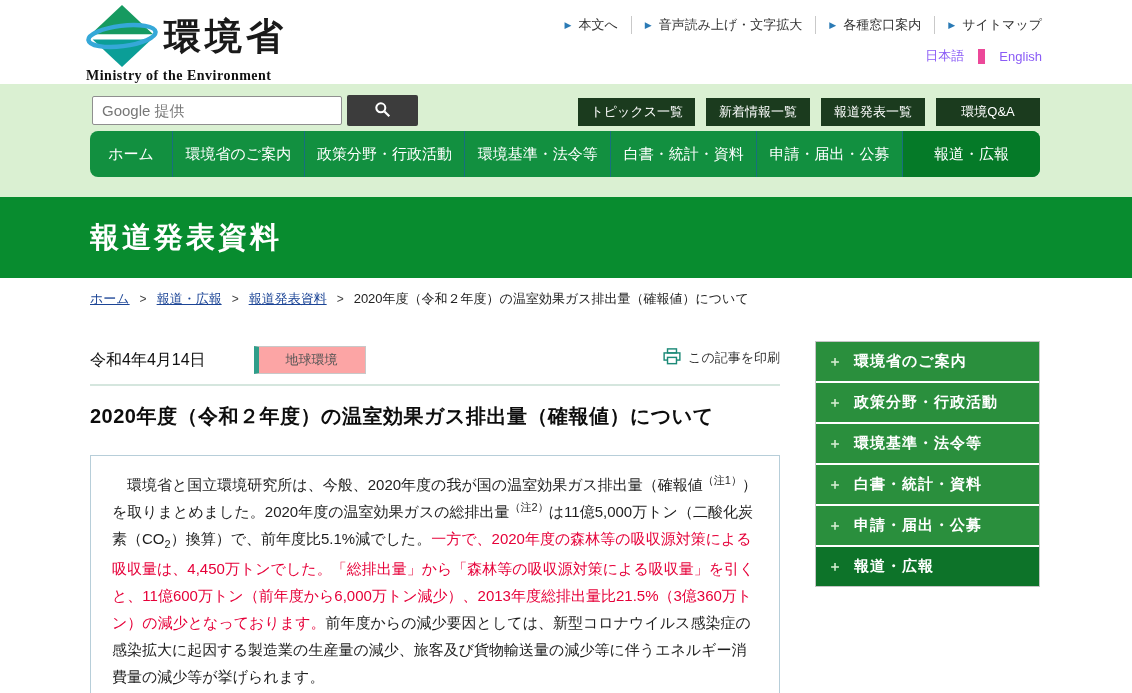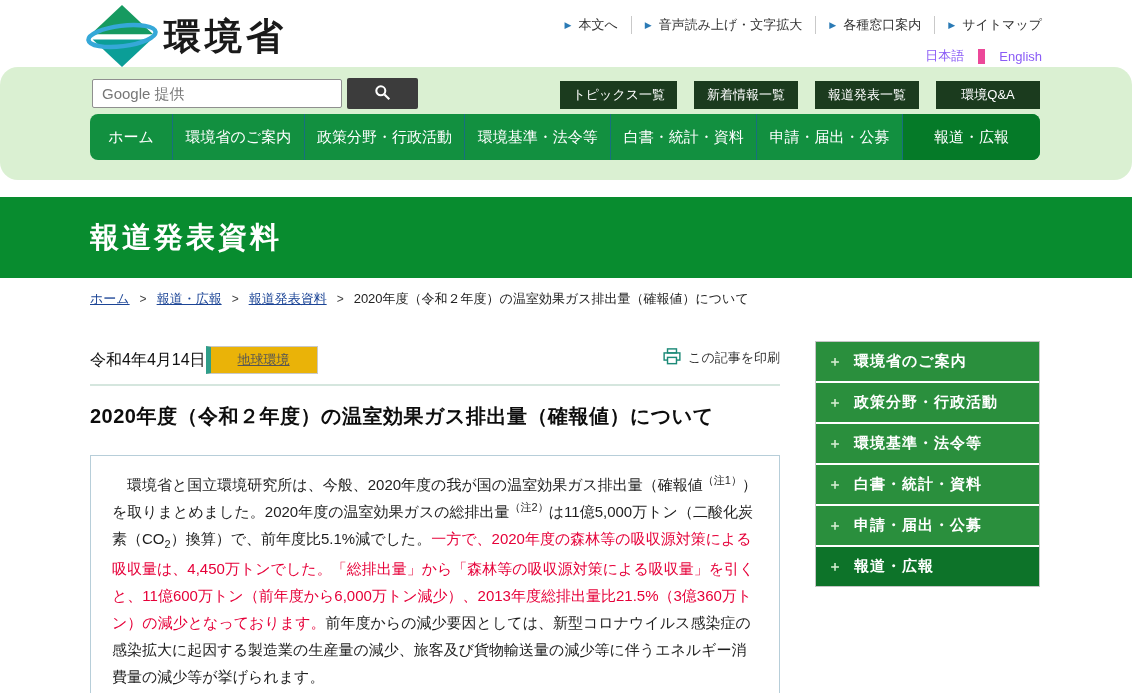--- a/index.html
+++ b/index.html
@@ -17,47 +17,47 @@
   .u-item + .u-item { border-left:1px solid #c9c9c9; }
   .u-item:first-child { padding-left:0; }
   .u-item:last-child { padding-right:0; }
   .tri { color:#2a7ab5; font-size:9px; margin-right:7px; }
   .lang { position:absolute; top:47px; right:90px; display:flex; align-items:center; }
   .lang-item { padding:0 14px; font-size:13px; color:#8b5cf6; cursor:pointer; }
   .lang-item + .lang-item { border-left:7px solid #ec4899; }
   .lang-item:last-child { padding-right:0; }
 
   
-  .band { position:absolute; top:67px; left:0; right:0; height:113px; background:#daf0d2;border-radius:18px; }
+  .band { position:absolute; top:84px; left:0; right:0; height:113px; background:#daf0d2; }
   .search { position:absolute; left:92px; top:11px; display:flex; align-items:center; }
   .search-input { width:250px; height:29px; border:1px solid #8f8f8f; border-radius:2px; background:#fff; padding:0 9px; font-size:15px; color:#555; font-family:"Liberation Sans",sans-serif; }
   .search-input::placeholder { color:#777; }
   .search-btn { width:71px; height:31px; background:#3c3c3c; border:none; border-radius:2px; margin-left:5px; display:flex; align-items:center; justify-content:center; cursor:pointer; }
-  .quick { position:absolute; right:92px; top:14px; display:flex; gap:17px; }
+  .quick { position:absolute; right:92px; top:14px; display:flex; gap:11px; }
   .quick-btn { min-width:104px; background:#1b3b1e; color:#fff; font-size:13px; padding:5px 12px; text-align:center; border:none; cursor:pointer; font-family:"Liberation Sans",sans-serif; }
   .nav { position:absolute; left:90px; right:92px; top:47px; height:46px; background:#129040; border-radius:8px; display:flex; }
   .nav-item { flex:1 1 auto; display:flex; align-items:center; justify-content:center; color:#fff; font-size:15px; padding:0 8px; cursor:pointer; white-space:nowrap; }
   .nav-item + .nav-item { border-left:1px solid #17707e; }
   .nav-item:first-child { flex:0 0 82px; border-radius:8px 0 0 8px; }
   .nav-item.active { flex:0 0 138px; background:#057a28; border-radius:0 8px 8px 0; }
 
   
   .banner { position:absolute; top:197px; left:0; right:0; height:81px; background:#088c2f; display:flex; align-items:center; }
   .banner-title { margin-left:90px; font-size:29px; font-weight:bold; color:#fff; letter-spacing:3px; }
 
   
   .crumbs { position:absolute; top:290px; left:90px; width:950px; display:flex; align-items:center; font-size:13px; color:#222; white-space:nowrap; }
   .crumb-link { color:#1c4596; text-decoration:underline; cursor:pointer; }
   .crumb-sep { margin:0 10px; color:#444; font-size:12px; }
 
   
   .main { position:absolute; left:90px; top:345px; width:690px; }
   .meta-row { position:relative; display:flex; align-items:center; height:30px; }
   .date { font-size:16px; font-weight:normal; color:#111; }
-  .tag { border:1px solid #c8c8c8; border-left:5px solid #2f9e8a; background:#eab308; color:#555; font-size:13px; padding:4px 27px; cursor:pointer;text-decoration:underline; }
+  .tag { margin-left:48px; border:1px solid #c8c8c8; border-left:5px solid #2f9e8a; background:#fca5a5; color:#555; font-size:13px; padding:4px 27px; cursor:pointer; }
   .print { position:absolute; right:0; top:3px; display:flex; align-items:center; font-size:13px; color:#333; cursor:pointer; }
   .print svg { margin-right:7px; }
   .rule { margin-top:9px; border:none; border-top:2px solid #d5e6de; }
   .article-title { margin-top:17px; font-size:20px; font-weight:bold; color:#0d0d0d; letter-spacing:0.5px; }
   .box { margin-top:25px; min-height:226px; border:1px solid #b7ced9; padding:15px 21px 18px; font-size:15px; line-height:1.8; color:#1e1e1e; }
   .seg-red { color:#e60039; }
   .seg-sup { font-size:11px; vertical-align:super; }
   .seg-sub { font-size:11px; vertical-align:sub; }
   .note-line { color:#e60039; padding-left:28px; }
 

